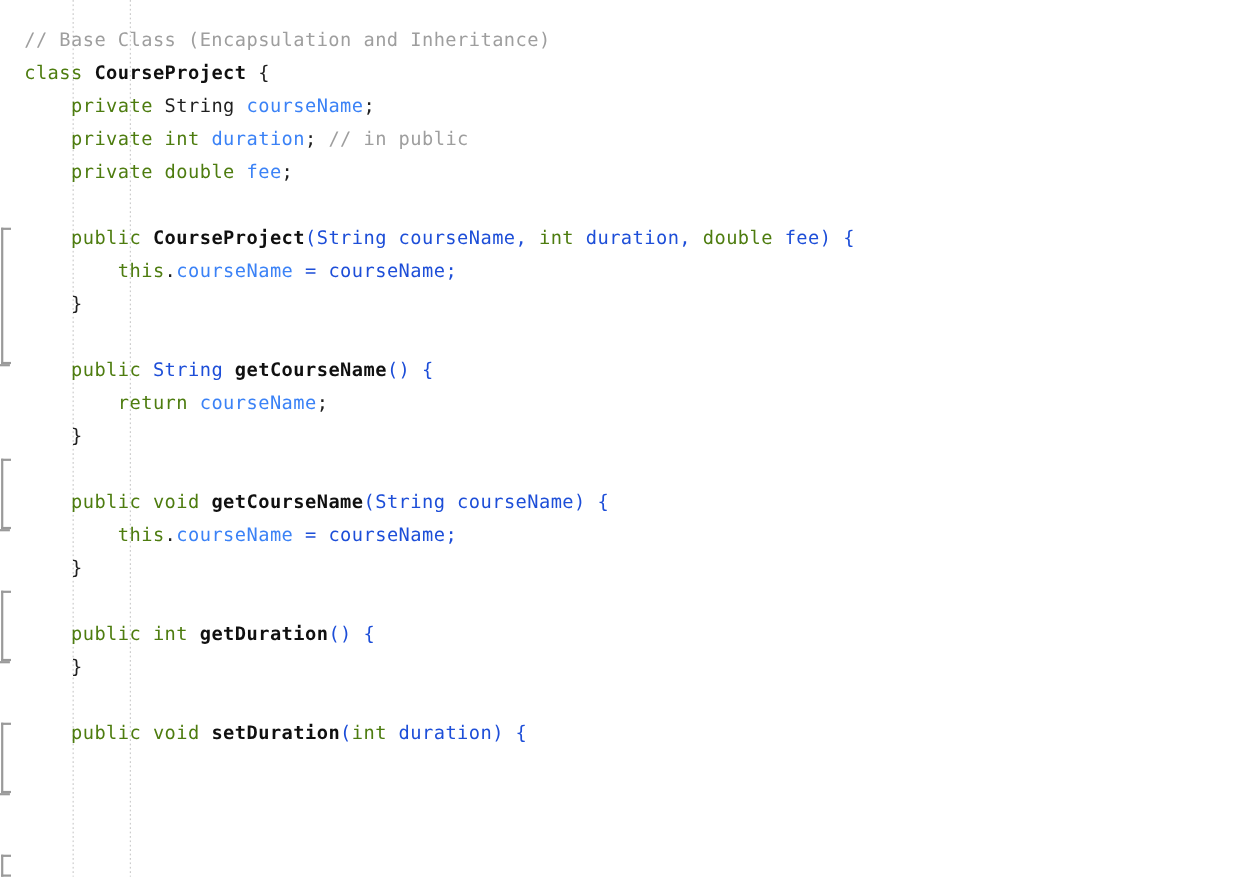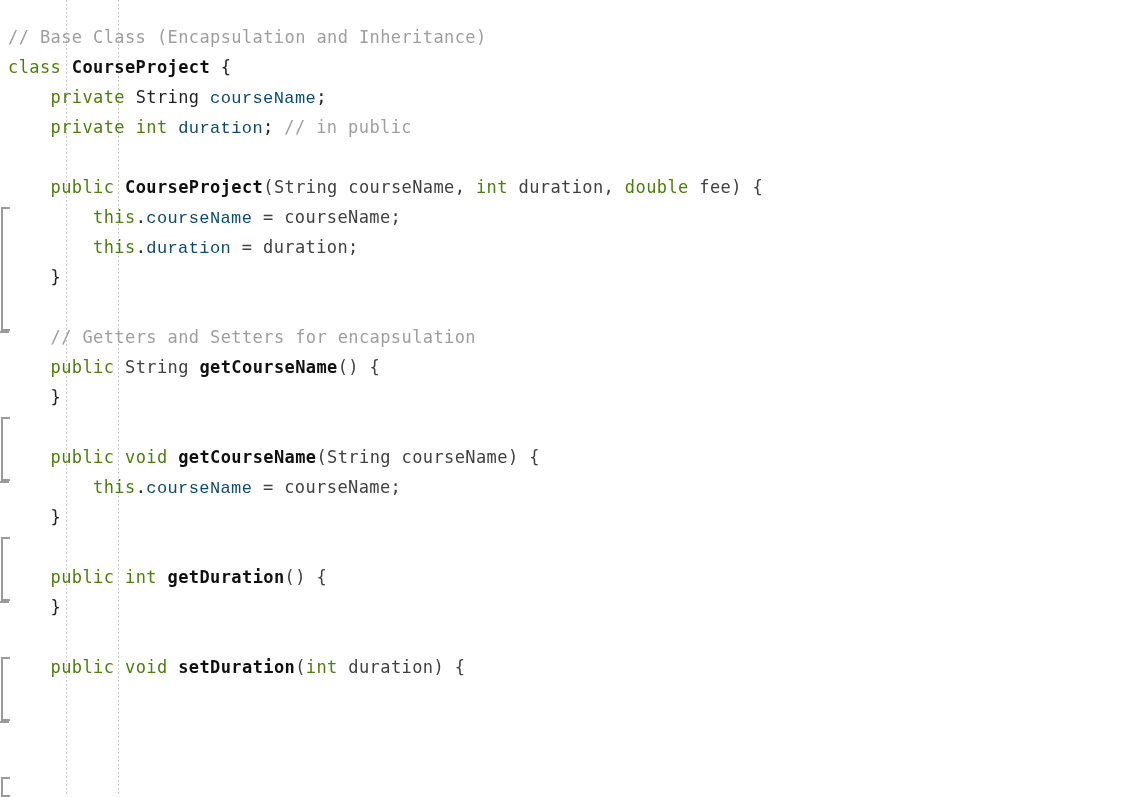--- a/index.html
+++ b/index.html
@@ -67,32 +67,32 @@
     width: 1126px;
     padding-top: 22px;
     box-sizing: border-box;
   }
   .line {
     height: 30px;
     line-height: 30px;
     white-space: pre;
     font-size: 17px;
     letter-spacing: 0.4px;
-    padding-left: 8px;
+    padding-left: 22px;
     color: #202020;
   }
 
   
   .kw      { color: #4d7c0f; }
   .typ     { color: #1f1f1f; }
-  .fld     { color: #0c4a6e; font-family: Liberation Mono, monospace; }
+  .fld     { color: #3b82f6; }
   .mth     { color: #101010; font-weight: bold; }
   .cls     { color: #101010; font-weight: bold; }
   .cmt     { color: #9e9e9e; }
-  .pln     { color: #404040; }
+  .pln     { color: #1d4ed8; }
   .pun     { color: #202020; }
 </style>
 </head>
 <body>
 
 <div id="editor">
 
   <div class="indent-guide ig1"></div>
   <div class="indent-guide ig2"></div>
 
@@ -106,28 +106,28 @@
       <div class="fold-dash" style="top: 481px;"></div>
       <div class="fold-dash" style="top: 601px;"></div>
       <div class="fold-dash" style="top: 721px;"></div>
     </div>
 
   <div class="code">
       <div class="line"><span class="cmt">// Base Class (Encapsulation and Inheritance)</span></div>
       <div class="line"><span class="kw">class </span><span class="cls">CourseProject</span><span class="pun"> {</span></div>
       <div class="line"><span class="pln">    </span><span class="kw">private</span><span class="typ"> String </span><span class="fld">courseName</span><span class="pun">;</span></div>
       <div class="line"><span class="pln">    </span><span class="kw">private</span><span class="pln"> </span><span class="kw">int</span><span class="pln"> </span><span class="fld">duration</span><span class="pun">; </span><span class="cmt">// in public</span></div>
+      <div class="line"><span class="pln">    </span><span class="kw">private</span><span class="pln"> </span><span class="kw">double</span><span class="pln"> </span><span class="fld">fee</span><span class="pun">;</span></div>
       <div class="line">&nbsp;</div>
       <div class="line"><span class="pln">    </span><span class="kw">public</span><span class="pln"> </span><span class="mth">CourseProject</span><span class="pln">(String courseName, </span><span class="kw">int</span><span class="pln"> duration, </span><span class="kw">double</span><span class="pln"> fee) {</span></div>
       <div class="line"><span class="pln">        </span><span class="kw">this</span><span class="pun">.</span><span class="fld">courseName</span><span class="pln"> = courseName;</span></div>
-      <div class="line"><span class="pln">        </span><span class="kw">this</span><span class="pun">.</span><span class="fld">duration</span><span class="pln"> = duration;</span></div>
       <div class="line"><span class="pun">    }</span></div>
       <div class="line">&nbsp;</div>
-      <div class="line"><span class="pln">    </span><span class="cmt">// Getters and Setters for encapsulation</span></div>
       <div class="line"><span class="pln">    </span><span class="kw">public</span><span class="pln"> String </span><span class="mth">getCourseName</span><span class="pln">() {</span></div>
+      <div class="line"><span class="pln">        </span><span class="kw">return</span><span class="pln"> </span><span class="fld">courseName</span><span class="pun">;</span></div>
       <div class="line"><span class="pun">    }</span></div>
       <div class="line">&nbsp;</div>
       <div class="line"><span class="pln">    </span><span class="kw">public</span><span class="pln"> </span><span class="kw">void</span><span class="pln"> </span><span class="mth">getCourseName</span><span class="pln">(String courseName) {</span></div>
       <div class="line"><span class="pln">        </span><span class="kw">this</span><span class="pun">.</span><span class="fld">courseName</span><span class="pln"> = courseName;</span></div>
       <div class="line"><span class="pun">    }</span></div>
       <div class="line">&nbsp;</div>
       <div class="line"><span class="pln">    </span><span class="kw">public</span><span class="pln"> </span><span class="kw">int</span><span class="pln"> </span><span class="mth">getDuration</span><span class="pln">() {</span></div>
       <div class="line"><span class="pun">    }</span></div>
       <div class="line">&nbsp;</div>
       <div class="line"><span class="pln">    </span><span class="kw">public</span><span class="pln"> </span><span class="kw">void</span><span class="pln"> </span><span class="mth">setDuration</span><span class="pln">(</span><span class="kw">int</span><span class="pln"> duration) {</span></div>

